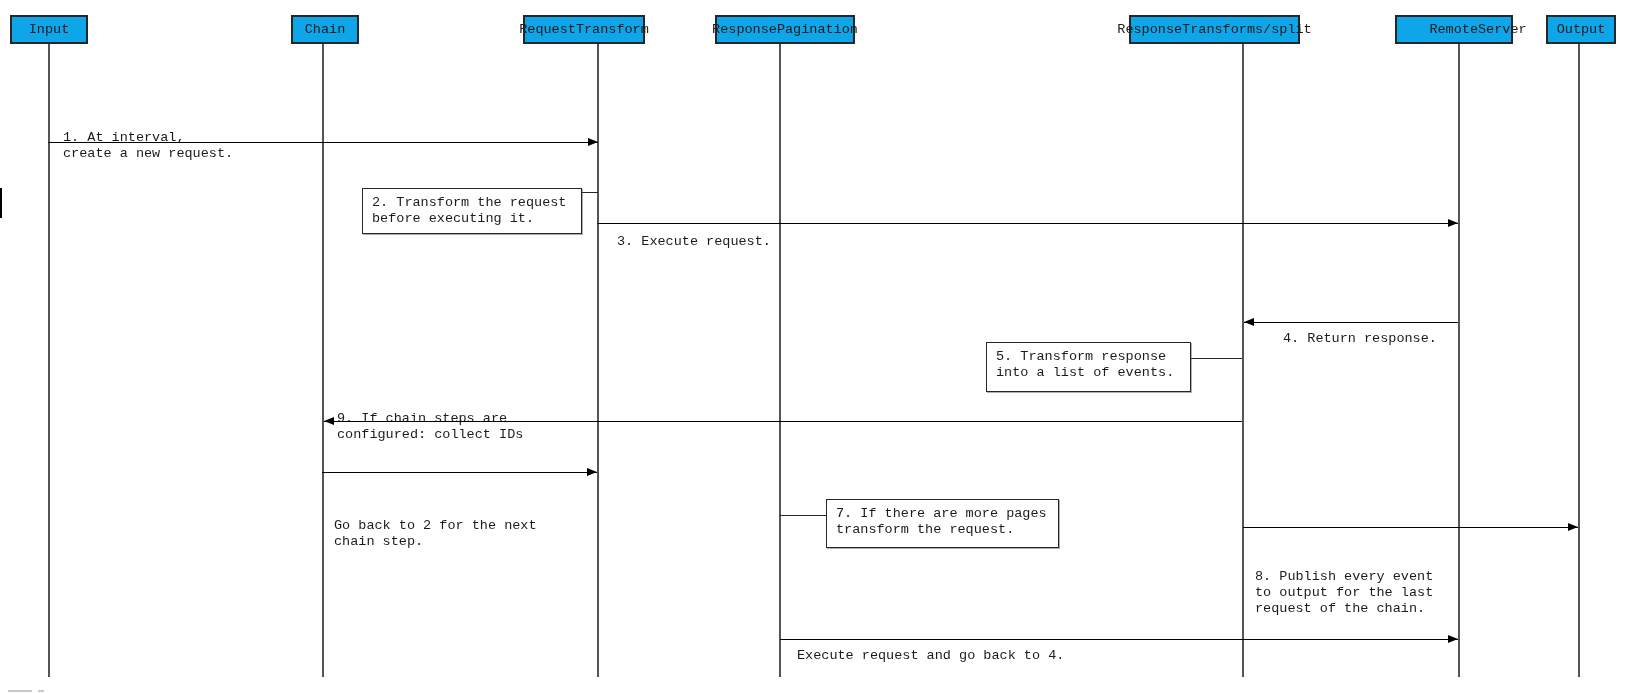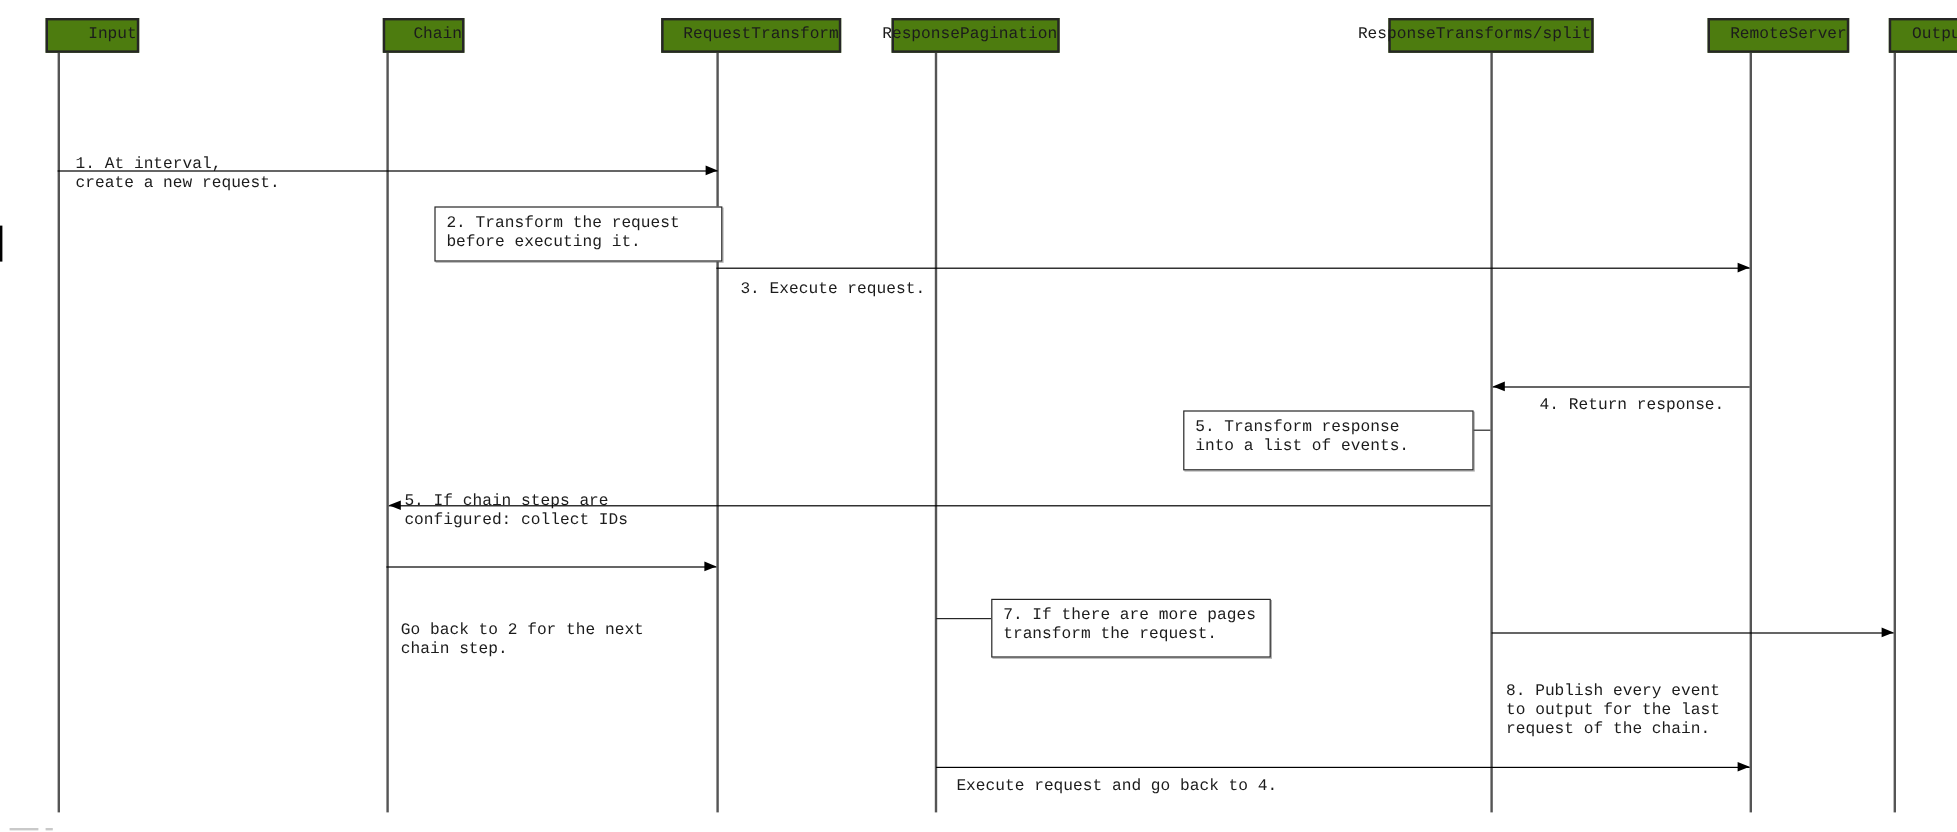--- a/index.html
+++ b/index.html
@@ -11,29 +11,28 @@
     font-family: "Liberation Mono", "DejaVu Sans Mono", monospace;
     font-size: 13.5px;
     line-height: 16px;
     color: #1c1c1c;
     overflow: hidden;
   }
   .actor {
     position: absolute;
     top: 15px;
     height: 29px;
-    background: #4d7c0f;
+    background: #0ea5e9;
     border: 2px solid #262626;
     box-sizing: border-box;
     display: flex;
     align-items: center;
-    justify-content: flex-end;
+    justify-content: center;
     white-space: nowrap;
     z-index: 3;
-    margin-left: 28px;
   }
   .lifeline {
     position: absolute;
     top: 44px;
     width: 2px;
     height: 633px;
     background: #555555;
     z-index: 1;
   }
   .msg-arrow {
@@ -96,21 +95,21 @@
   <div class="lifeline" style="left:1242px;"></div>
   <div class="lifeline" style="left:1458px;"></div>
   <div class="lifeline" style="left:1578px;"></div>
 
   <div class="actor" style="left:10px;   width:78px;">
       <span>Input</span>
     </div>
   <div class="actor" style="left:291px;  width:68px;">
       <span>Chain</span>
     </div>
-  <div class="actor" style="left:523px;  width:150px;">
+  <div class="actor" style="left:523px;  width:122px;">
       <span>RequestTransform</span>
     </div>
   <div class="actor" style="left:715px;  width:140px;">
       <span>ResponsePagination</span>
     </div>
   <div class="actor" style="left:1129px; width:171px;">
       <span>ResponseTransforms/split</span>
     </div>
   <div class="actor" style="left:1395px; width:118px;padding-left:48px;">
       <span>RemoteServer</span>
@@ -118,39 +117,39 @@
   <div class="actor" style="left:1546px; width:70px;">
       <span>Output</span>
     </div>
 
   <div class="msg-label" style="left:63px; top:96px;">1. At interval,
 create a new request.</div>
   <div class="msg-arrow" style="left:48px; top:142px; width:550px;">
     <span class="head right"></span>
   </div>
 
-  <div class="note" style="left:362px; top:172px; width:240px; height:46px;">2. Transform the request
+  <div class="note" style="left:362px; top:188px; width:220px; height:46px;">2. Transform the request
 before executing it.</div>
   <div class="note-connector" style="left:578px; top:192px; width:20px;"></div>
 
   <div class="msg-label" style="left:617px; top:200px;">3. Execute request.</div>
   <div class="msg-arrow" style="left:597px; top:223px; width:861px;">
     <span class="head right"></span>
   </div>
 
   <div class="msg-label" style="left:1283px; top:297px;">4. Return response.</div>
   <div class="msg-arrow" style="left:1244px; top:322px; width:214px;">
     <span class="head left"></span>
   </div>
 
-  <div class="note" style="left:986px; top:342px; width:242px; height:50px;">5. Transform response
+  <div class="note" style="left:986px; top:342px; width:205px; height:50px;">5. Transform response
 into a list of events.</div>
   <div class="note-connector" style="left:1189px; top:358px; width:53px;"></div>
 
-  <div class="msg-label" style="left:337px; top:377px;">5. If chain steps are
+  <div class="msg-label" style="left:337px; top:377px;">9. If chain steps are
 configured: collect IDs</div>
   <div class="msg-arrow" style="left:324px; top:421px; width:918px;">
     <span class="head left"></span>
   </div>
 
   <div class="msg-arrow" style="left:322px; top:472px; width:275px;">
     <span class="head right"></span>
   </div>
   <div class="msg-label" style="left:334px; top:484px;">Go back to 2 for the next
 chain step.</div>

